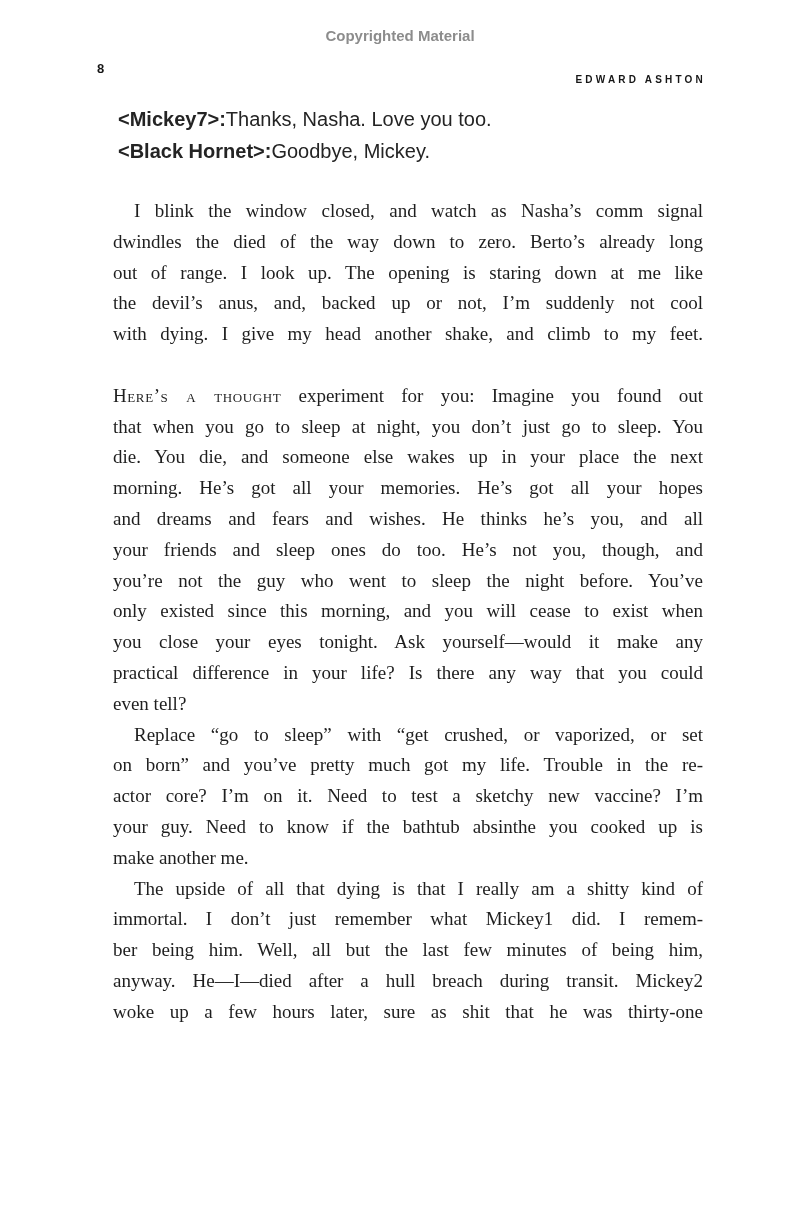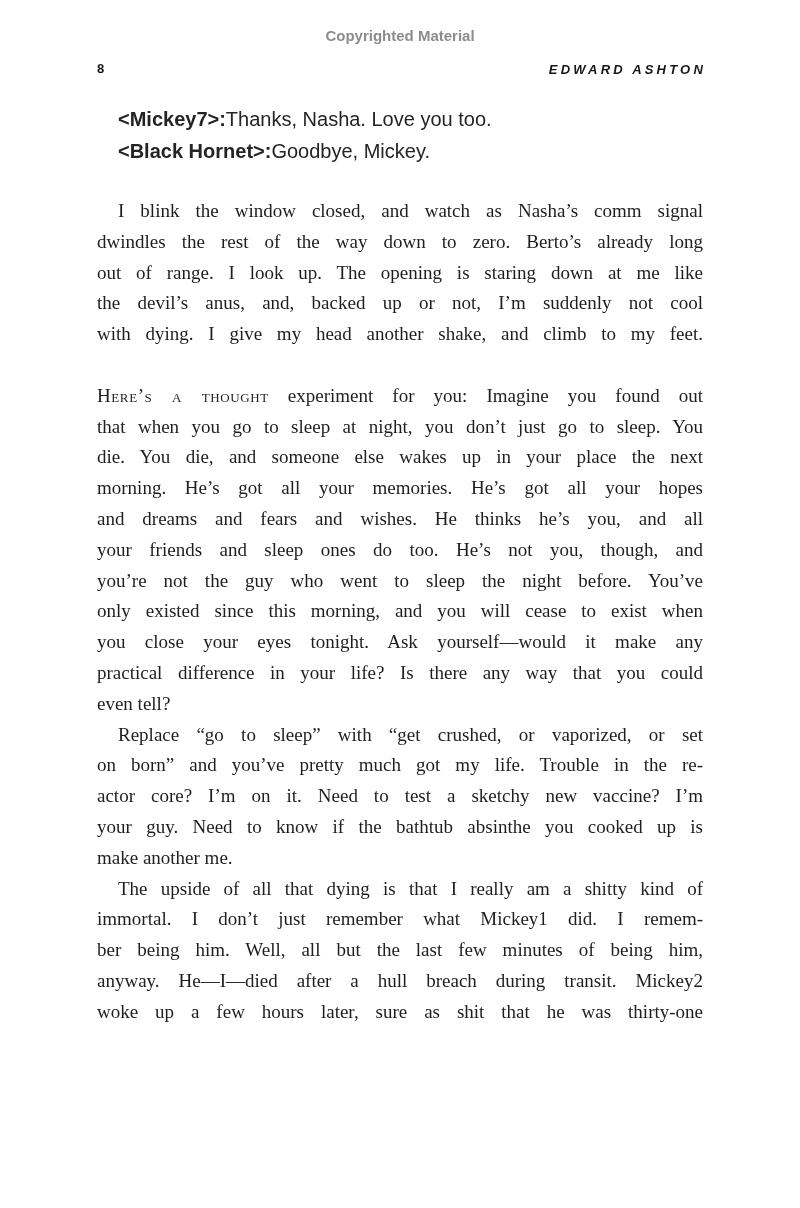--- a/index.html
+++ b/index.html
@@ -25,24 +25,23 @@
     height:18px;
     font-family:"Liberation Sans", sans-serif;
     font-weight:bold;
     color:#161616;
   }
   .pagenum {
     position:absolute; left:0; top:0;
     font-size:13px;
   }
   .author {
-    position:absolute; right:-3px; top:1px;
-    font-size:13px;
+    position:absolute; right:-3px; top:13px;
+    font-size:10px;
     letter-spacing:3.2px;
-    font-style:italic;
   }
   .dialogue {
     position:absolute;
     top:103px; left:118px; right:97px;
     font-family:"Liberation Sans", sans-serif;
     font-size:20px;
     line-height:32px;
     color:#242424;
   }
   .speaker { font-weight:bold; }
@@ -50,20 +49,21 @@
     position:absolute;
     top:196px; left:97px; width:606px;
     font-family:"Liberation Serif", serif;
     font-size:19px;
     line-height:30.8px;
     color:#1e1e1e;
   }
   .bt-line {
     text-align:justify;
     text-align-last:justify;
+    margin-left:16px;
   }
   .bt-line.is-last { text-align-last:left; }
   .bt-line.has-indent { text-indent:21px; }
   .bt-spacer { height:30.8px; }
   .sc {
     font-variant:small-caps;
     letter-spacing:0.6px;
   }
 </style>
 </head>
@@ -82,21 +82,21 @@
     <div>
       <span class="speaker">&lt;Mickey7&gt;:</span><span>Thanks, Nasha. Love you too.</span>
     </div>
     <div>
       <span class="speaker">&lt;Black Hornet&gt;:</span><span>Goodbye, Mickey.</span>
     </div>
   </div>
 
   <div class="bodytext" id="bodytext">
       <div class="bt-line has-indent">I blink the window closed, and watch as Nasha’s comm signal</div>
-      <div class="bt-line">dwindles the rest of the way down to zero. Berto’s already long</div>
+      <div class="bt-line">dwindles the died of the way down to zero. Berto’s already long</div>
       <div class="bt-line">out of range. I look up. The opening is staring down at me like</div>
       <div class="bt-line">the devil’s anus, and, backed up or not, I’m suddenly not cool</div>
       <div class="bt-line">with dying. I give my head another shake, and climb to my feet.</div>
       <div class="bt-spacer"></div>
       <div class="bt-line"><span class="sc">Here’s a thought</span> experiment for you: Imagine you found out</div>
       <div class="bt-line">that when you go to sleep at night, you don’t just go to sleep. You</div>
       <div class="bt-line">die. You die, and someone else wakes up in your place the next</div>
       <div class="bt-line">morning. He’s got all your memories. He’s got all your hopes</div>
       <div class="bt-line">and dreams and fears and wishes. He thinks he’s you, and all</div>
       <div class="bt-line">your friends and sleep ones do too. He’s not you, though, and</div>

